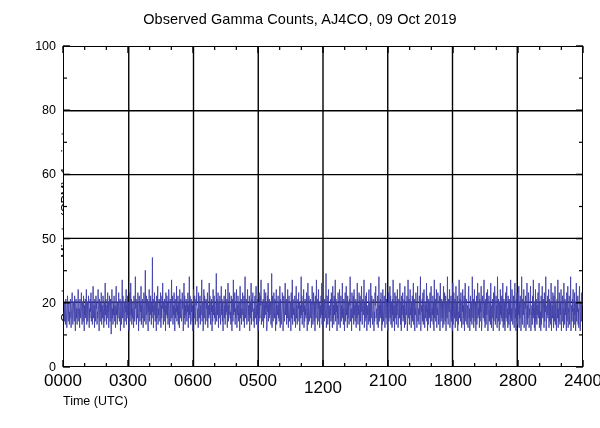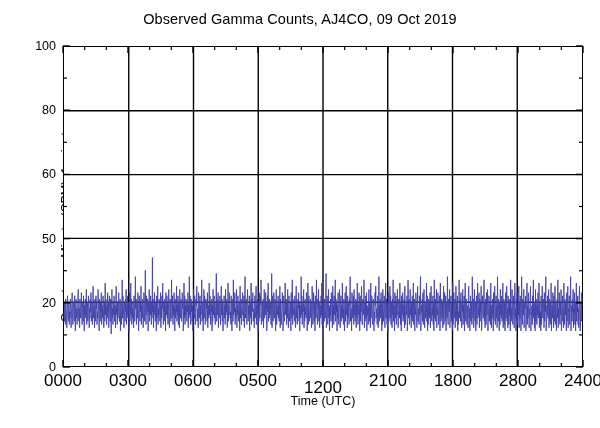--- a/index.html
+++ b/index.html
@@ -47,21 +47,20 @@
     transform-origin: center center;
     white-space: nowrap;
   }
 
   
   #x-axis-title {
     position: absolute;
     left: 63px;
     top: 394px;
     width: 520px;
-    text-align: center;
     font-size: 12.5px;
     white-space: nowrap;
   }
 
   
   #plot-area {
     position: absolute;
     left: 63px;
     top: 46px;
     width: 520px;

